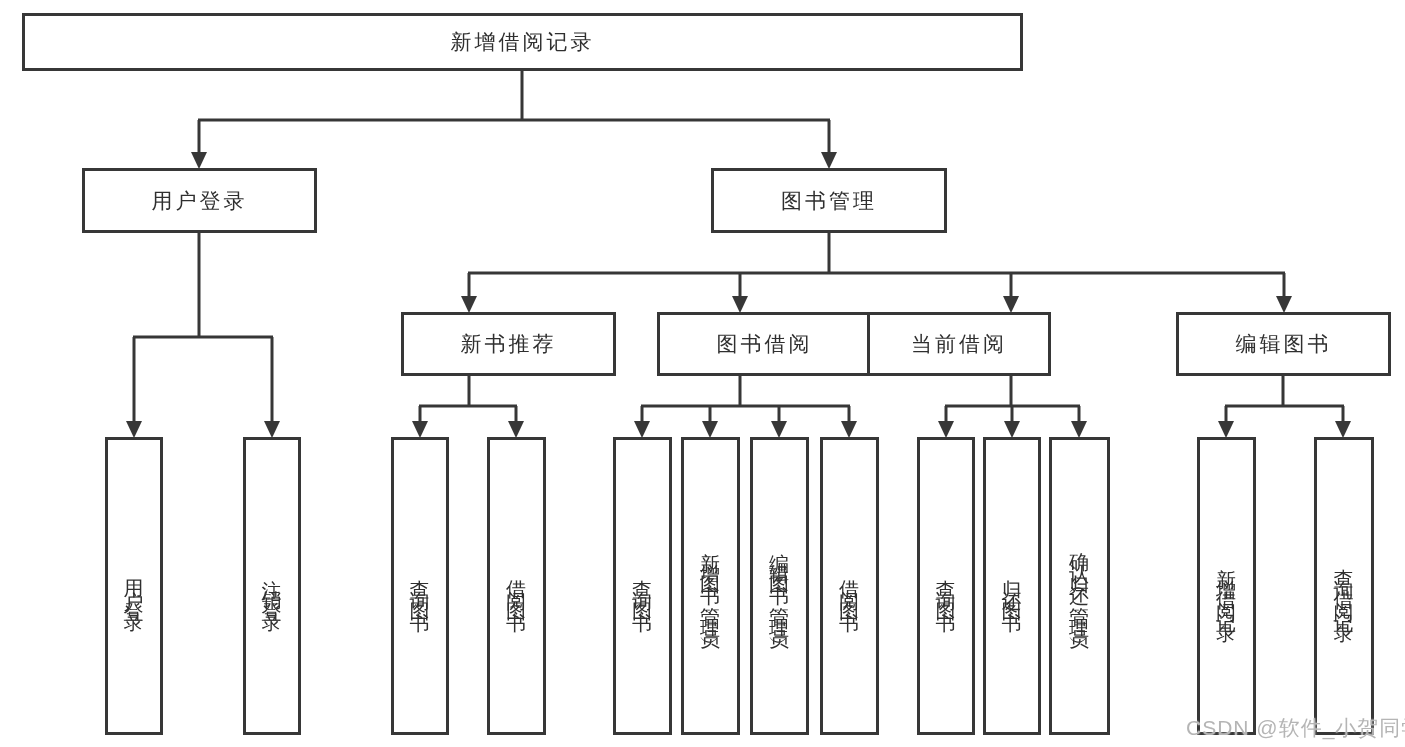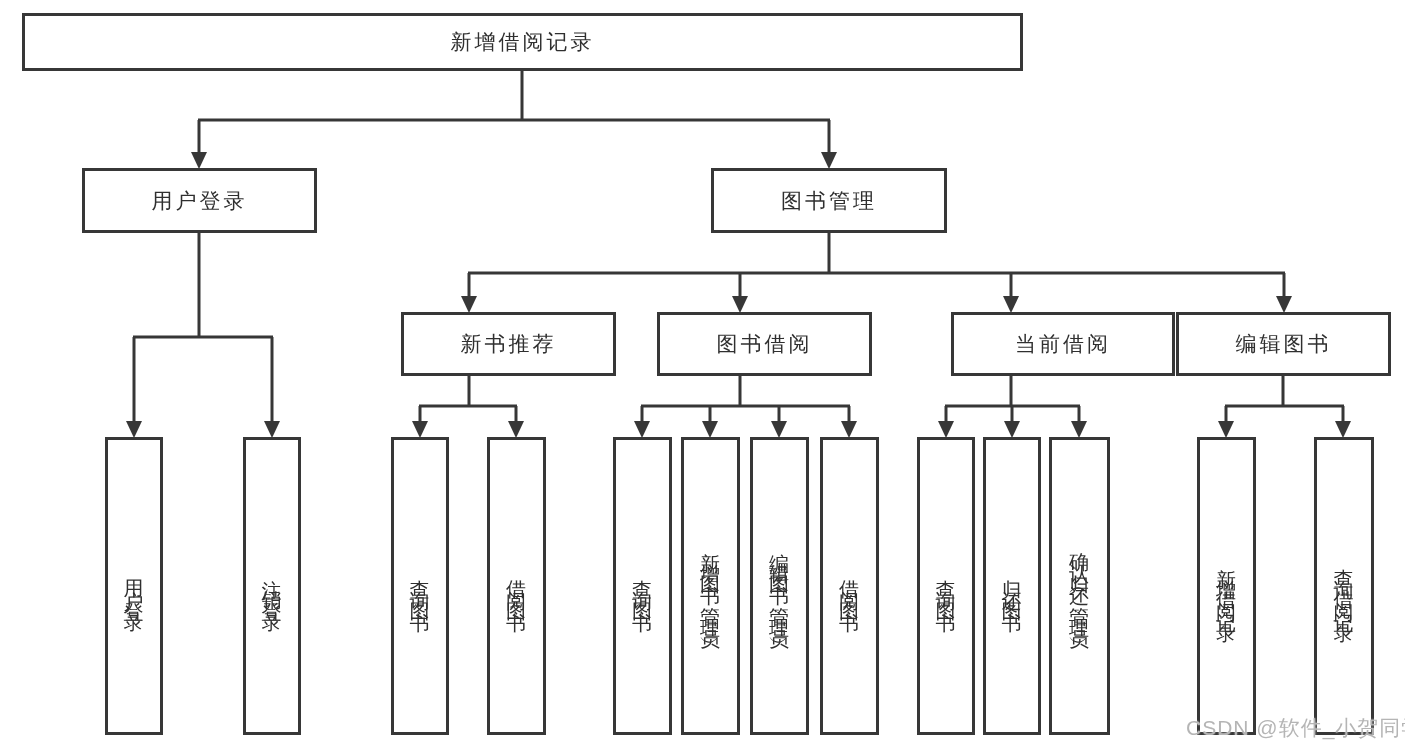--- a/index.html
+++ b/index.html
@@ -105,21 +105,21 @@
   <div class="node hnode" style="left:711px;top:168px;width:236px;height:65px;">
     <span>图书管理</span>
   </div>
 
   <div class="node hnode" style="left:362px;top:312px;width:215px;height:64px;margin-left:39px;">
     <span>新书推荐</span>
   </div>
   <div class="node hnode" style="left:633px;top:312px;width:215px;height:64px;margin-left:24px;">
     <span>图书借阅</span>
   </div>
-  <div class="node hnode" style="left:951px;top:312px;width:224px;height:64px;">
+  <div class="node hnode" style="left:867px;top:312px;width:184px;height:64px;">
     <span>当前借阅</span>
   </div>
   <div class="node hnode" style="left:1176px;top:312px;width:215px;height:64px;">
     <span>编辑图书</span>
   </div>
 
   <div class="node vnode" style="left:105px;top:437px;width:58px;height:298px;">
     <span>用户登录</span>
   </div>
   <div class="node vnode" style="left:243px;top:437px;width:58px;height:298px;">

